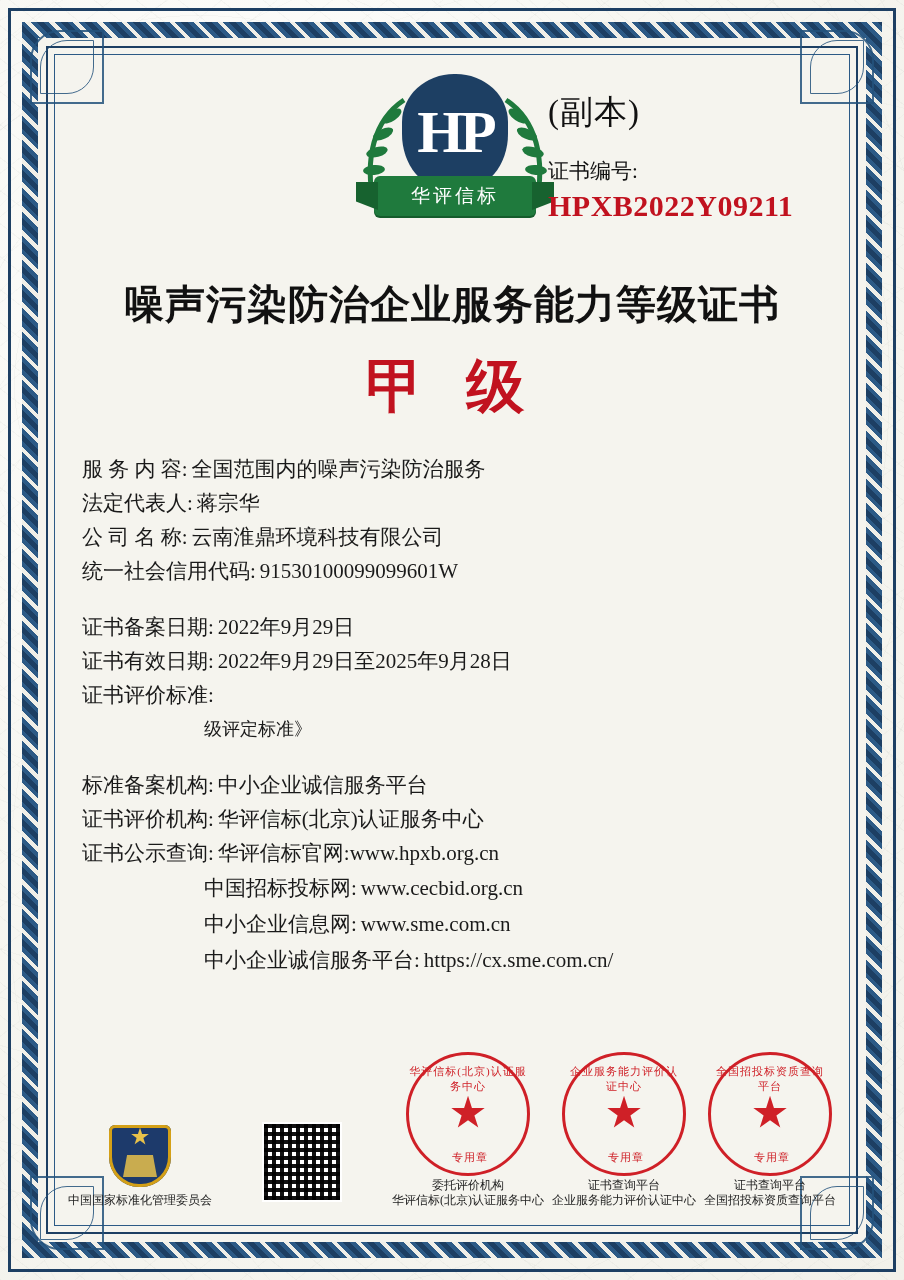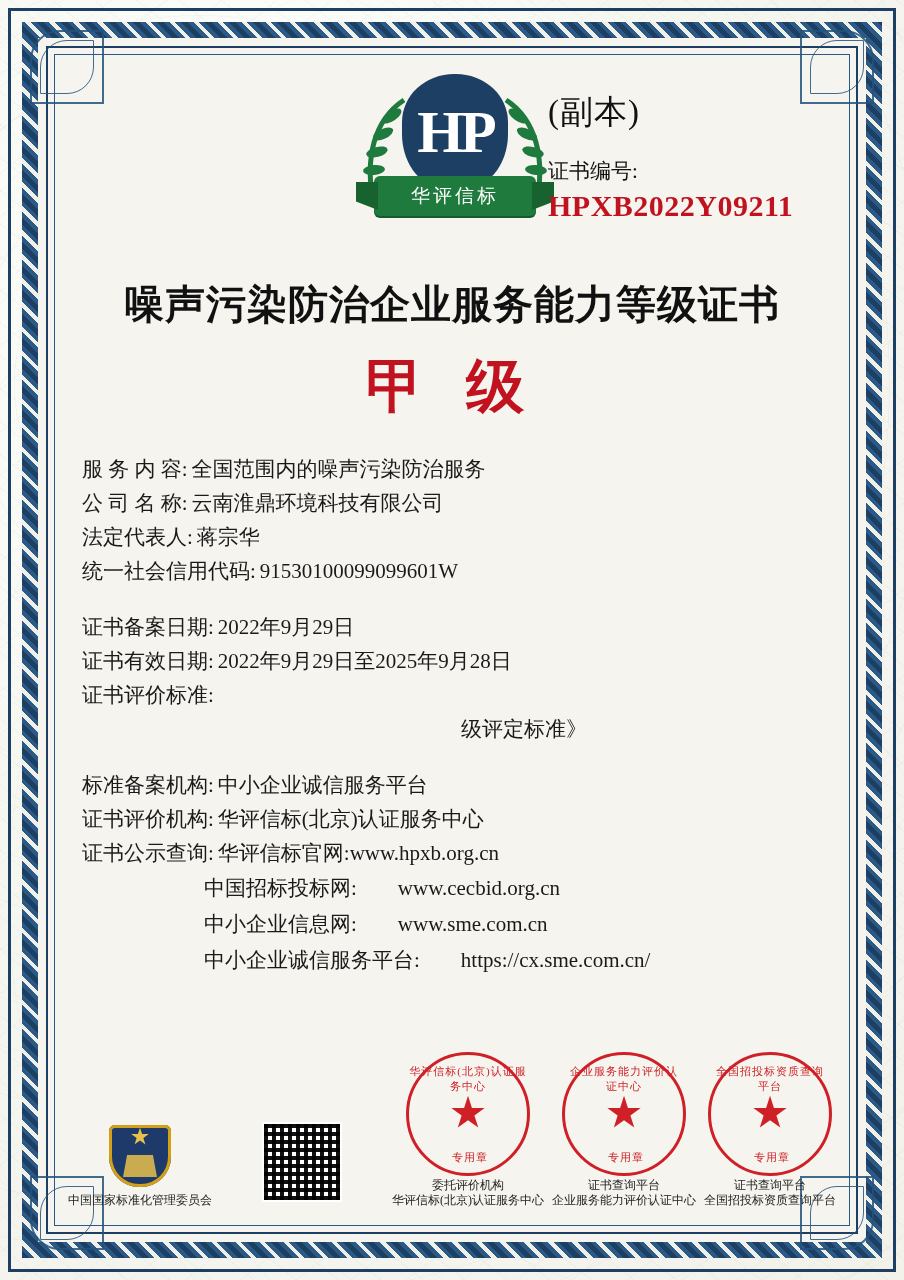--- a/index.html
+++ b/index.html
@@ -225,33 +225,31 @@
   .field-label {
     white-space: nowrap;
     color: #1a1a1a;
   }
   .field-value {
     color: #1a1a1a;
     padding-left: 4px;
   }
   .group-gap { height: 22px; }
   .continuation {
-    font-size: 21px;
+    font-size: 18px;
     line-height: 34px;
     padding-left: 122px;
-    text-align: center;
   }
   .link-row .field-value { color: #1a1a1a; }
   .sub-row {
     font-size: 21px;
     line-height: 36px;
     padding-left: 122px;
     display: flex;
     align-items: flex-end;
-    gap: 37px;
   }
   .sub-row .sub-label { white-space: nowrap; }
 
   
   .footer {
     position: absolute;
     left: 0;
     right: 0;
     bottom: 18px;
     height: 150px;
@@ -396,26 +394,26 @@
 
     <div class="main-title">噪声污染防治企业服务能力等级证书</div>
     <div class="grade">甲 级</div>
 
     <div class="fields">
       <div class="field-row">
         <span class="field-label">服 务 内 容:</span>
         <span class="field-value">全国范围内的噪声污染防治服务</span>
       </div>
       <div class="field-row">
+        <span class="field-label">法定代表人:</span>
+        <span class="field-value">蒋宗华</span>
+      </div>
+      <div class="field-row">
         <span class="field-label">公 司 名 称:</span>
         <span class="field-value">云南淮鼎环境科技有限公司</span>
-      </div>
-      <div class="field-row">
-        <span class="field-label">法定代表人:</span>
-        <span class="field-value">蒋宗华</span>
       </div>
       <div class="field-row">
         <span class="field-label">统一社会信用代码:</span>
         <span class="field-value">91530100099099601W</span>
       </div>
 
       <div class="group-gap"></div>
 
       <div class="field-row">
         <span class="field-label">证书备案日期:</span>

